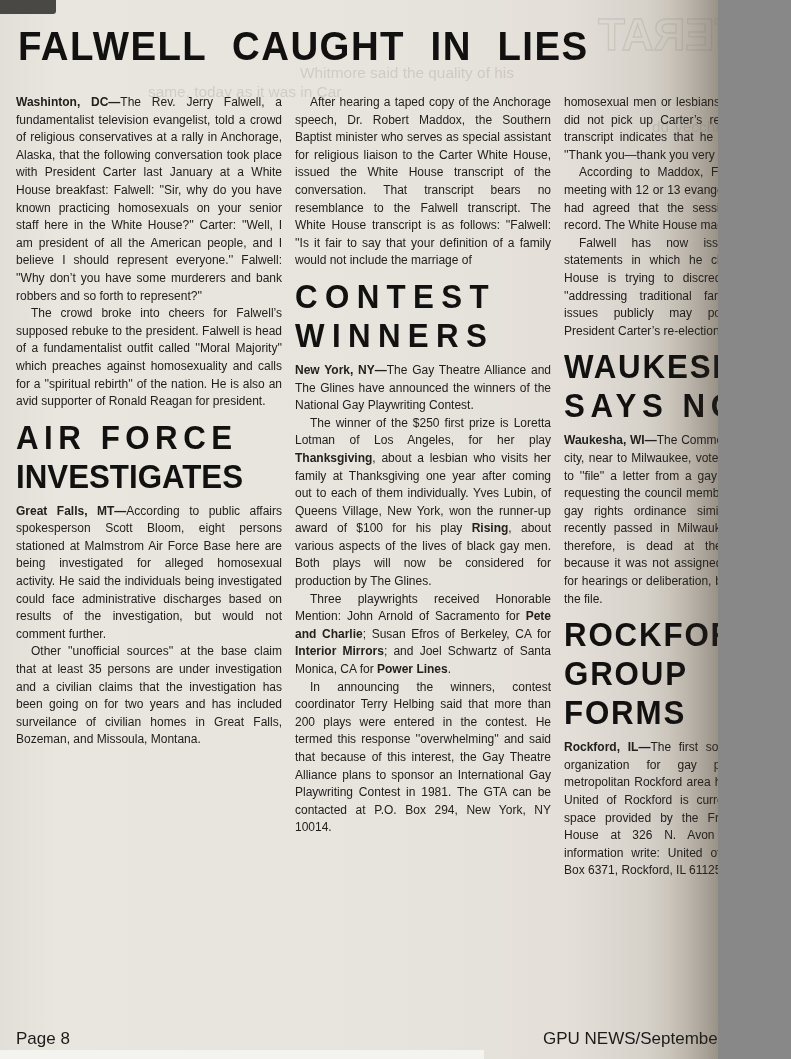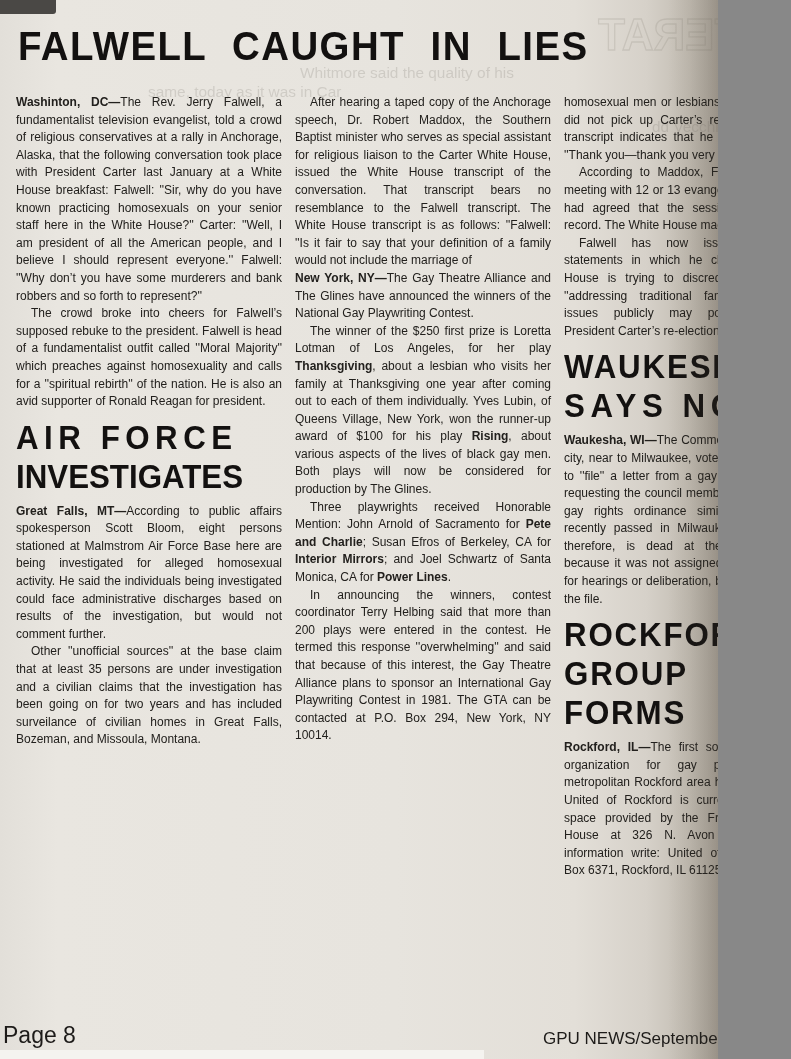--- a/index.html
+++ b/index.html
@@ -13,21 +13,21 @@
   .col{flex:none;}
   .col-1{width:266px;}
   .col-2{width:256px;}
   .col-3{width:246px;}
   .para{margin:0;font-size:12px;line-height:17.6px;text-align:justify;color:#22201d;}
   .para.indent{text-indent:15px;}
   .dateline{font-weight:bold;}
   .bold{font-weight:bold;}
   .section-headline{margin:7px 0 7px;font-weight:bold;color:#131110;}
   .section-headline div{font-size:34px;line-height:39px;transform:scaleX(.92);transform-origin:left;white-space:nowrap;}
-  .footer-left{position:absolute;left:3px;bottom:10px;font-size:23px;z-index:2;color:#1d1b19;}
+  .footer-left{position:absolute;left:16px;bottom:10px;font-size:17px;z-index:2;color:#1d1b19;}
   .footer-right{position:absolute;left:543px;bottom:10px;font-size:17px;z-index:2;color:#1d1b19;white-space:nowrap;}
   .ghost{position:absolute;color:#6f6a62;opacity:.20;font-size:15.4px;white-space:nowrap;z-index:1;}
   .ghost.big{font-size:44px;font-weight:bold;opacity:.55;color:transparent;
     -webkit-text-stroke:1.3px rgba(125,119,110,.35);transform:scaleX(-1);}
   .col3-darken{position:absolute;top:0;left:668px;width:70px;height:1059px;z-index:3;pointer-events:none;
     background:linear-gradient(90deg,rgba(74,66,54,0) 0%,rgba(74,66,54,.12) 55%,rgba(74,66,54,.28) 100%);}
   .gutter{position:absolute;top:0;left:737px;width:27px;height:1059px;z-index:5;
     background:linear-gradient(90deg,rgba(70,62,52,.18) 0%,rgba(62,55,45,.45) 45%,rgba(44,38,31,.85) 82%,#241f19 100%);}
   .sliver{position:absolute;top:0;left:764px;width:27px;height:1059px;z-index:6;overflow:hidden;
     background:linear-gradient(90deg,#a89f93 0%,#cfc9c0 30%,#dad4cb 70%,#d6d0c7 100%);}
@@ -53,20 +53,24 @@
         <p class="para indent"><span>The crowd broke into cheers for Falwell’s supposed rebuke to the president. Falwell is head of a fundamentalist outfit called ''Moral Majority'' which preaches against homosexuality and calls for a ''spiritual rebirth'' of the nation. He is also an avid supporter of Ronald Reagan for president.</span></p>
         <h2 class="section-headline">
           <div style="letter-spacing: 6px;">AIR FORCE</div>
           <div>INVESTIGATES</div>
         </h2>
         <p class="para"><span class="dateline">Great Falls, MT—</span><span>According to public affairs spokesperson Scott Bloom, eight persons stationed at Malmstrom Air Force Base here are being investigated for alleged homosexual activity. He said the individuals being investigated could face administrative discharges based on results of the investigation, but would not comment further.</span></p>
         <p class="para indent"><span>Other ''unofficial sources'' at the base claim that at least 35 persons are under investigation and a civilian claims that the investigation has been going on for two years and has included surveilance of civilian homes in Great Falls, Bozeman, and Missoula, Montana.</span></p>
       </div>
     <div class="col col-2">
         <p class="para indent"><span>After hearing a taped copy of the Anchorage speech, Dr. Robert Maddox, the Southern Baptist minister who serves as special assistant for religious liaison to the Carter White House, issued the White House transcript of the conversation. That transcript bears no resemblance to the Falwell transcript. The White House transcript is as follows: ''Falwell: ''Is it fair to say that your definition of a family would not include the marriage of</span></p>
+        <h2 class="section-headline">
+          <div style="letter-spacing: 8px;">CONTEST</div>
+          <div style="letter-spacing: 8px;">WINNERS</div>
+        </h2>
         <p class="para"><span class="dateline">New York, NY—</span><span>The Gay Theatre Alliance and The Glines have announced the winners of the National Gay Playwriting Contest.</span></p>
         <p class="para indent"><span>The winner of the $250 first prize is Loretta Lotman of Los Angeles, for her play </span><span class="bold">Thanksgiving</span><span>, about a lesbian who visits her family at Thanksgiving one year after coming out to each of them individually. Yves Lubin, of Queens Village, New York, won the runner-up award of $100 for his play </span><span class="bold">Rising</span><span>, about various aspects of the lives of black gay men. Both plays will now be considered for production by The Glines.</span></p>
         <p class="para indent"><span>Three playwrights received Honorable Mention: John Arnold of Sacramento for </span><span class="bold">Pete and Charlie</span><span>; Susan Efros of Berkeley, CA for </span><span class="bold">Interior Mirrors</span><span>; and Joel Schwartz of Santa Monica, CA for </span><span class="bold">Power Lines</span><span>.</span></p>
         <p class="para indent"><span>In announcing the winners, contest coordinator Terry Helbing said that more than 200 plays were entered in the contest. He termed this response ''overwhelming'' and said that because of this interest, the Gay Theatre Alliance plans to sponsor an International Gay Playwriting Contest in 1981. The GTA can be contacted at P.O. Box 294, New York, NY 10014.</span></p>
       </div>
     <div class="col col-3">
         <p class="para"><span>homosexual men or lesbians?'' The Recorder did not pick up Carter’s response, but the transcript indicates that he nodded. Falwell: ''Thank you—thank you very much.''</span></p>
         <p class="para indent"><span>According to Maddox, Falwell taped the meeting with 12 or 13 evangelists although all had agreed that the session was off the record. The White House made its own tape.</span></p>
         <p class="para indent"><span>Falwell has now issued two long statements in which he claims the White House is trying to discredit him because ''addressing traditional family and moral issues publicly may possibly damage President Carter’s re-election effort.''</span></p>
         <h2 class="section-headline">

